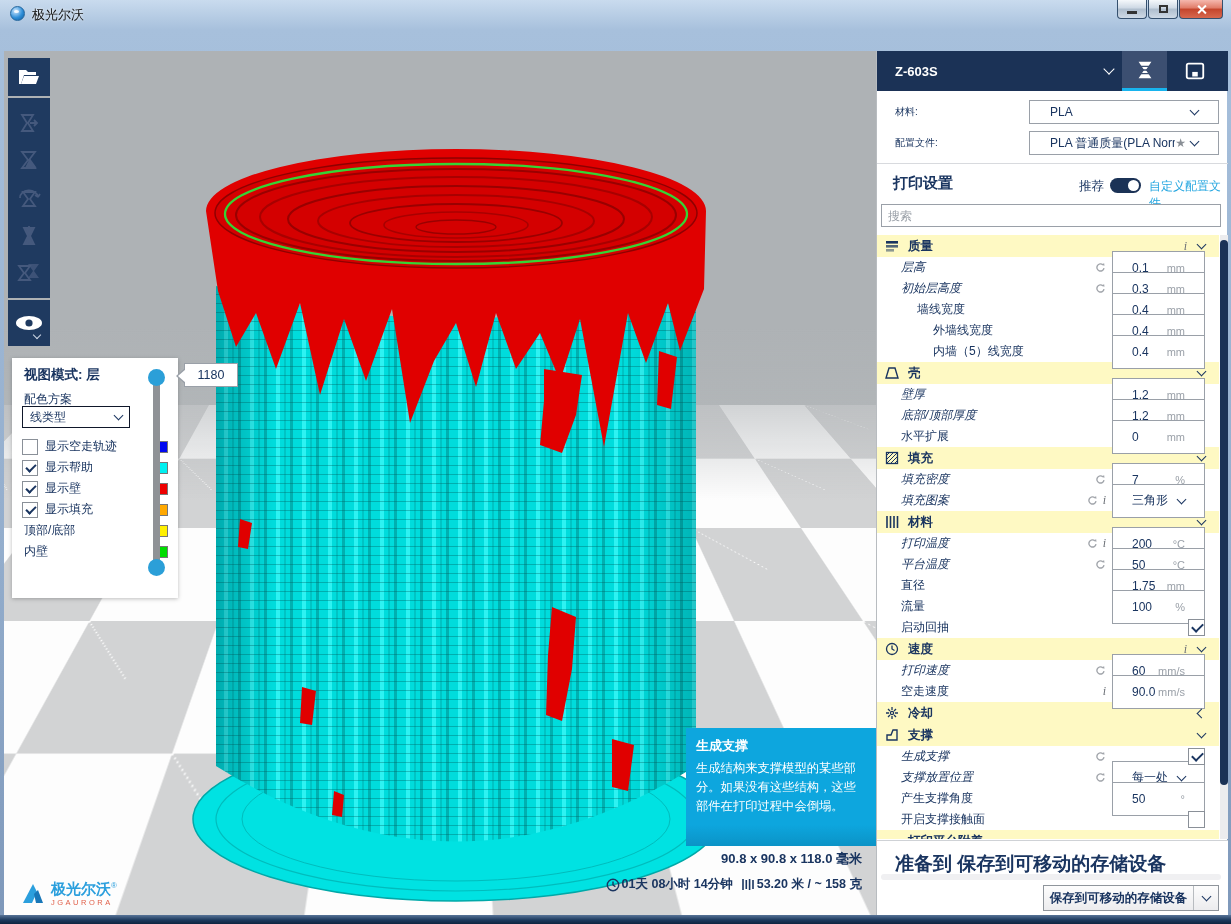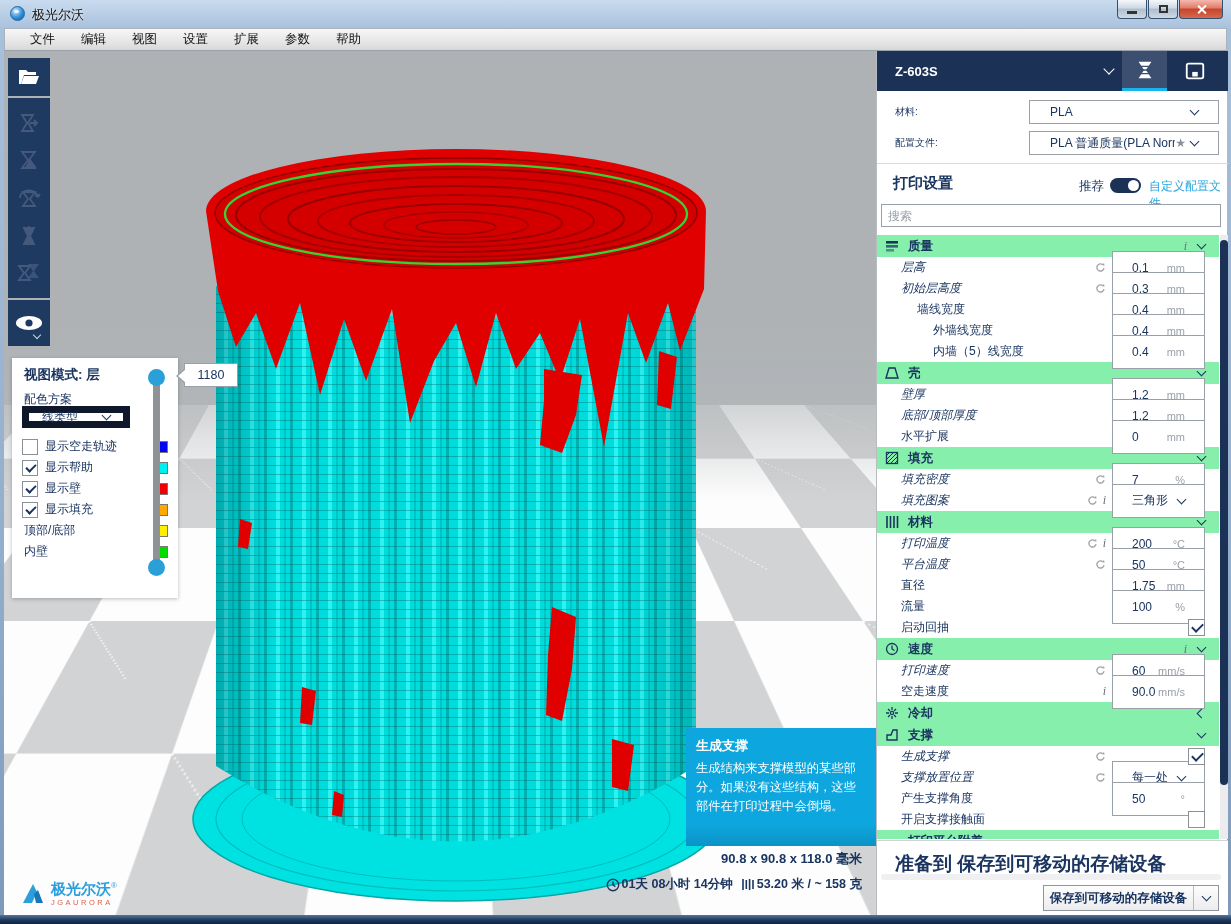--- a/index.html
+++ b/index.html
@@ -48,22 +48,22 @@
   .tb-btn { position:absolute; left:4px; width:42px; background:#1f3a60; display:flex; align-items:center; justify-content:center; }
   .tb-open { top:7px; height:38px; }
   .tb-group { top:47px; height:200px; flex-direction:column; justify-content:space-around; padding:6px 0; }
   .tb-eye { top:249px; height:46px; }
   .eye-chev { position:absolute; left:30px; top:281px; width:6px; height:6px; border-right:1.5px solid #cfd8e6; border-bottom:1.5px solid #cfd8e6; transform:rotate(45deg); }
 
   
   .vpanel { position:absolute; left:8px; top:307px; width:166px; height:240px; background:#fff; box-shadow:0 1px 4px rgba(0,0,0,.25); }
   .vp-title { position:absolute; left:12px; top:8px; font-size:13.5px; font-weight:bold; color:#1a3560; }
   .vp-scheme { position:absolute; left:12px; top:33px; font-size:12px; color:#1a3560; }
-  .vp-select { position:absolute; left:10px; top:48px; width:108px; height:22px; border:7px solid #0f172a; background:#fff;
-    display:flex; align-items:center; justify-content:space-between; padding:0 13px; font-size:12px; color:#1a3560; }
+  .vp-select { position:absolute; left:10px; top:48px; width:108px; height:22px; border:1px solid #0f172a; background:#fff;
+    display:flex; align-items:center; justify-content:space-between; padding:0 7px; font-size:12px; color:#1a3560; }
   .legend { position:absolute; left:10px; top:78px; width:146px; }
   .lg-row { display:flex; align-items:center; height:21px; }
   .lg-cb { width:16px; height:16px; border:1px solid #8a9098; background:#fff; margin-right:7px; position:relative; flex:none; }
   .lg-cb.on::after { content:""; position:absolute; left:3px; top:3px; width:8px; height:4px;
     border-left:2px solid #1a3560; border-bottom:2px solid #1a3560; transform:rotate(-45deg); }
   .lg-cb.none { visibility:hidden; width:0; margin-right:0; }
   .lg-label { font-size:12px; color:#1a3560; flex:1; }
   .lg-sw { width:12px; height:12px; border:1px solid #777; flex:none; margin-right:22px; }
 
   
@@ -120,21 +120,21 @@
   .rec-label { position:absolute; left:202px; top:127px; font-size:12.5px; color:#1a3560; }
   .toggle { position:absolute; left:233px; top:127px; width:31px; height:15px; border-radius:8px; background:#1b3256; }
   .toggle::after { content:""; position:absolute; right:2px; top:2px; width:11px; height:11px; border-radius:50%; background:#fff; }
   .custom-link { position:absolute; left:272px; top:127px; font-size:12px; color:#27a7e0; }
 
   .search-box { position:absolute; left:4px; top:153px; width:340px; height:23px; border:1px solid #9aa0a8; background:#fff;
     font-size:12px; color:#1a3560; padding:0 6px; outline:none; font-family:"Liberation Sans",sans-serif; }
   .search-box::placeholder { color:#9aa0a8; }
 
   .slist { position:absolute; left:0; top:184px; width:342px; height:604px; overflow:hidden; }
-  .sec-h { height:22px; background:#86efac; display:flex; align-items:center; padding:0 14px 0 8px; }
+  .sec-h { height:22px; background:#fef9c3; display:flex; align-items:center; padding:0 14px 0 8px; }
   .sec-ic { width:16px; height:14px; margin-right:7px; flex:none; display:flex; align-items:center; }
   .sec-l { flex:1; font-size:12.5px; font-weight:bold; color:#1a3560; }
   .sec-r { display:flex; align-items:center; gap:11px; }
   .row { height:21px; display:flex; align-items:center; padding:0 14px 0 24px; }
   .rl { flex:1; font-size:12px; color:#1a3560; white-space:nowrap; overflow:hidden; }
   .rl.i1 { padding-left:16px; } .rl.i2 { padding-left:32px; }
   .rl.it { font-style:italic; }
   .ric { display:flex; align-items:center; gap:5px; margin-right:6px; }
   .ii { font-family:"Liberation Serif",serif; font-style:italic; font-size:12px; color:#6a6f76; }
   .vbox { width:93px; height:34px; border:1px solid #9aa0a8; background:#fff; display:flex; align-items:center; padding:0 19px; flex:none; }
@@ -170,29 +170,20 @@
         </div>
       <div class="wbtn">
           <span class="g-max"></span>
         </div>
       <div class="wbtn close">
           <span class="g-x"></span>
         </div>
     </div>
   </div>
 
-  <div class="menubar" id="menubar">
-      <div class="menu-item">文件</div>
-      <div class="menu-item">编辑</div>
-      <div class="menu-item">视图</div>
-      <div class="menu-item">设置</div>
-      <div class="menu-item">扩展</div>
-      <div class="menu-item">参数</div>
-      <div class="menu-item">帮助</div>
-    </div>
 
   <div class="content">
 
     <div class="viewport">
       <div class="floor"></div>
       <div class="horizon"></div>
 
       <svg width="872" height="864" viewBox="0 0 872 864" style="position:absolute;left:0;top:0;">
         <defs>
           <pattern id="stripes" patternUnits="userSpaceOnUse" width="26" height="9">

